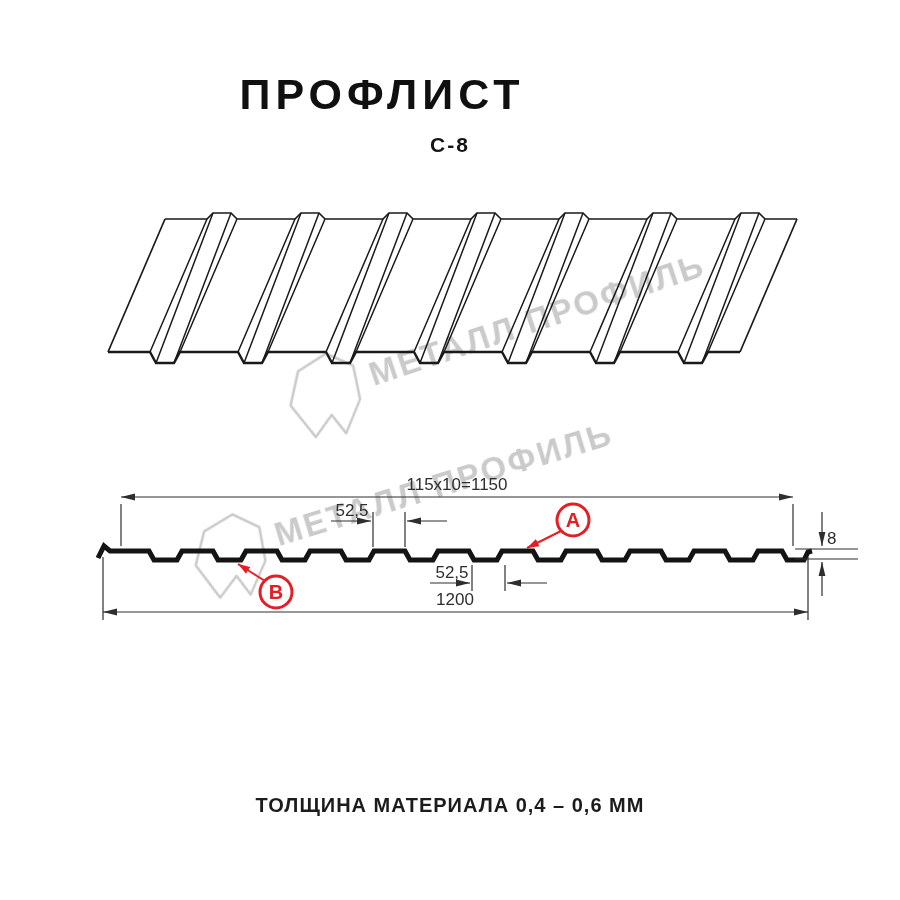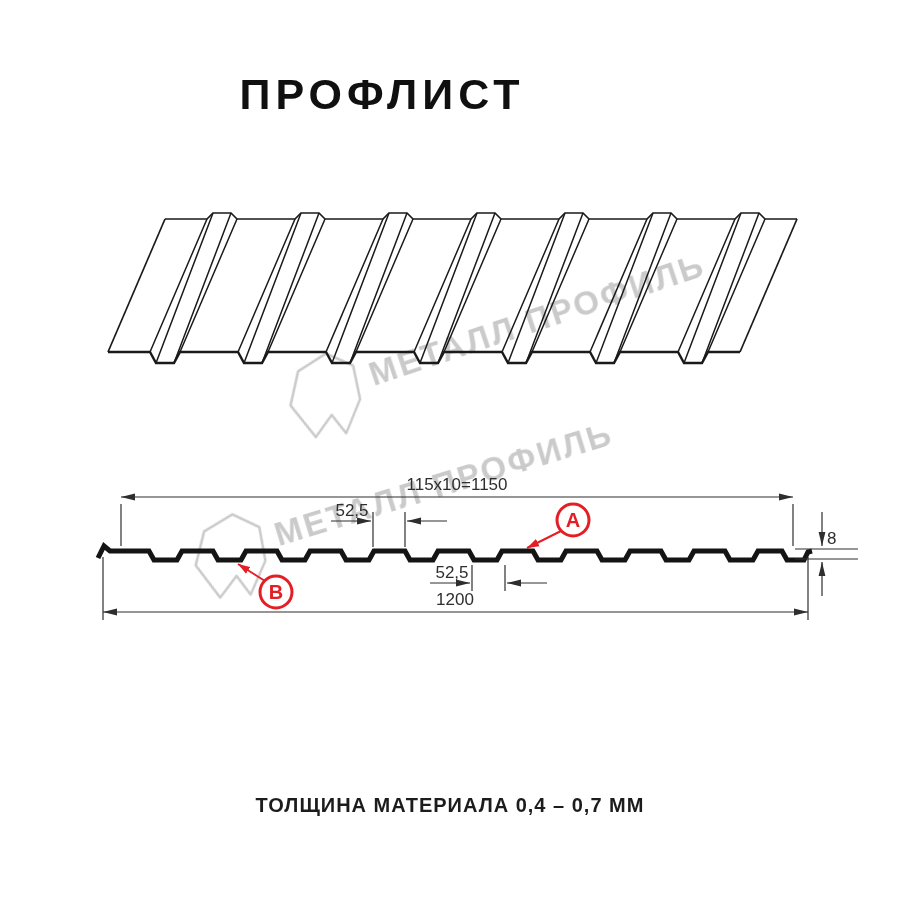--- a/index.html
+++ b/index.html
@@ -15,20 +15,21 @@
   .dimtxt{font-family:"Liberation Sans",sans-serif;font-size:17px;fill:#2e2e2e;}
   .wmtxt{font-family:"Liberation Sans",sans-serif;font-size:33px;font-weight:700;letter-spacing:2.5px;}
   .reftxt{font-family:"Liberation Sans",sans-serif;font-size:20px;font-weight:600;}
 </style>
 </head>
 <body>
 
 <div class="page">
 
   <div class="title">ПРОФЛИСТ</div>
+  <div class="subtitle">С-8</div>
 
   <svg width="900" height="900" viewBox="0 0 900 900">
     <defs>
       <marker id="arrB" markerWidth="15" markerHeight="8" refX="14" refY="4" orient="auto-start-reverse" markerUnits="userSpaceOnUse">
         <path d="M0,0.6 L14,4 L0,7.4 Z" fill="#2e2e2e"></path>
       </marker>
       <marker id="arrR" markerWidth="13" markerHeight="9" refX="12" refY="4.5" orient="auto" markerUnits="userSpaceOnUse">
         <path d="M0,0.5 L12,4.5 L0,8.5 Z" fill="#e31e24"></path>
       </marker>
     </defs>
@@ -115,14 +116,14 @@
         <circle cx="573" cy="520" r="16" fill="#ffffff" stroke-width="3" stroke="#e31e24"></circle>
         <text class="reftxt" x="573" y="527" text-anchor="middle" fill="#e31e24">A</text>
 
         <line x1="265" y1="581" x2="238" y2="564" stroke-width="2" marker-end="url(#arrR)" stroke="#e31e24"></line>
         <circle cx="276" cy="592" r="16" fill="#ffffff" stroke-width="3" stroke="#e31e24"></circle>
         <text class="reftxt" x="276" y="599" text-anchor="middle" fill="#e31e24">B</text>
       </g>
     </g>
   </svg>
 
-  <div class="footer-note">ТОЛЩИНА МАТЕРИАЛА 0,4 – 0,7 ММ</div>
+  <div class="footer-note">ТОЛЩИНА МАТЕРИАЛА 0,4 – 0,6 ММ</div>
 </div>
 
 </body></html>

